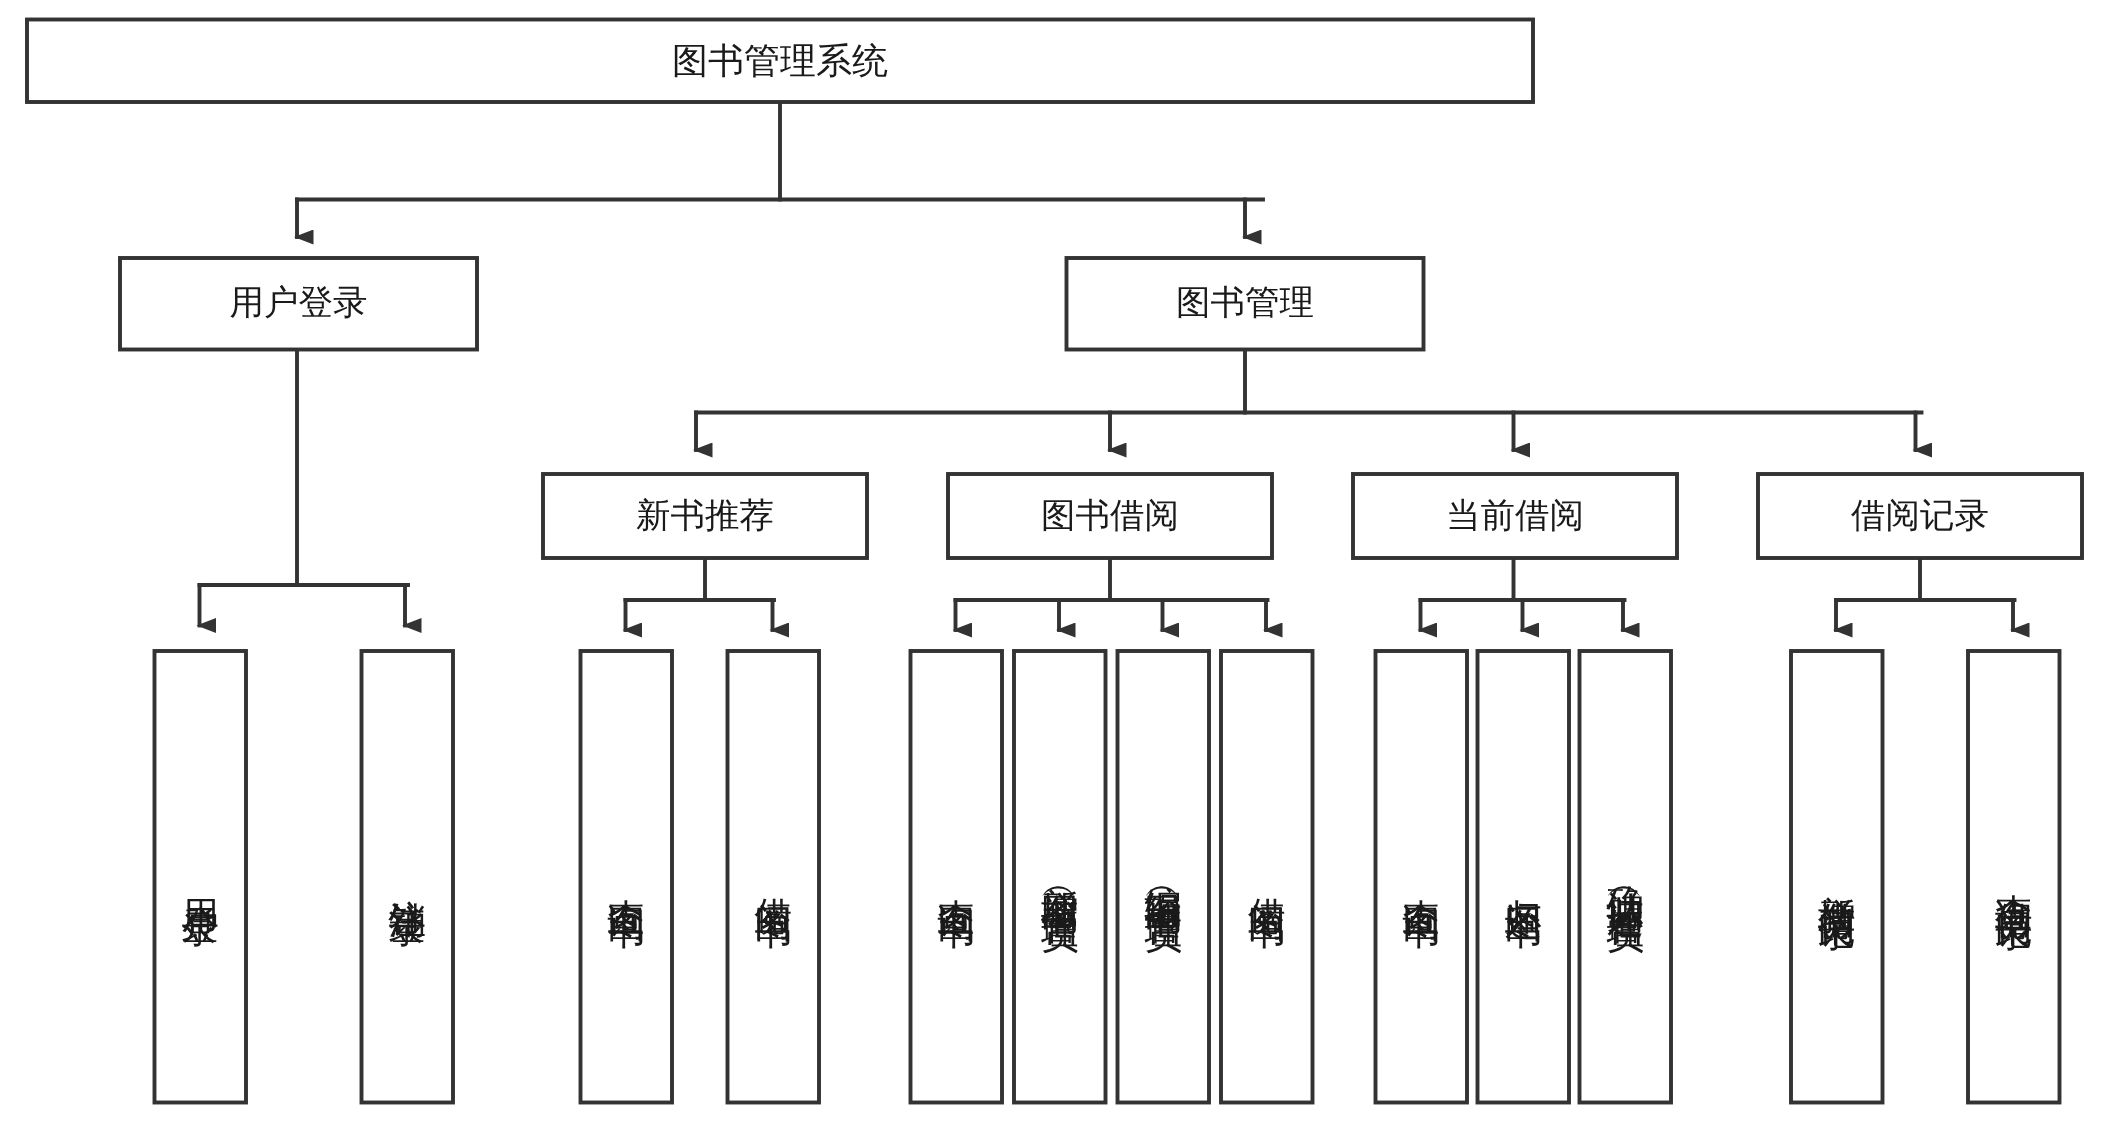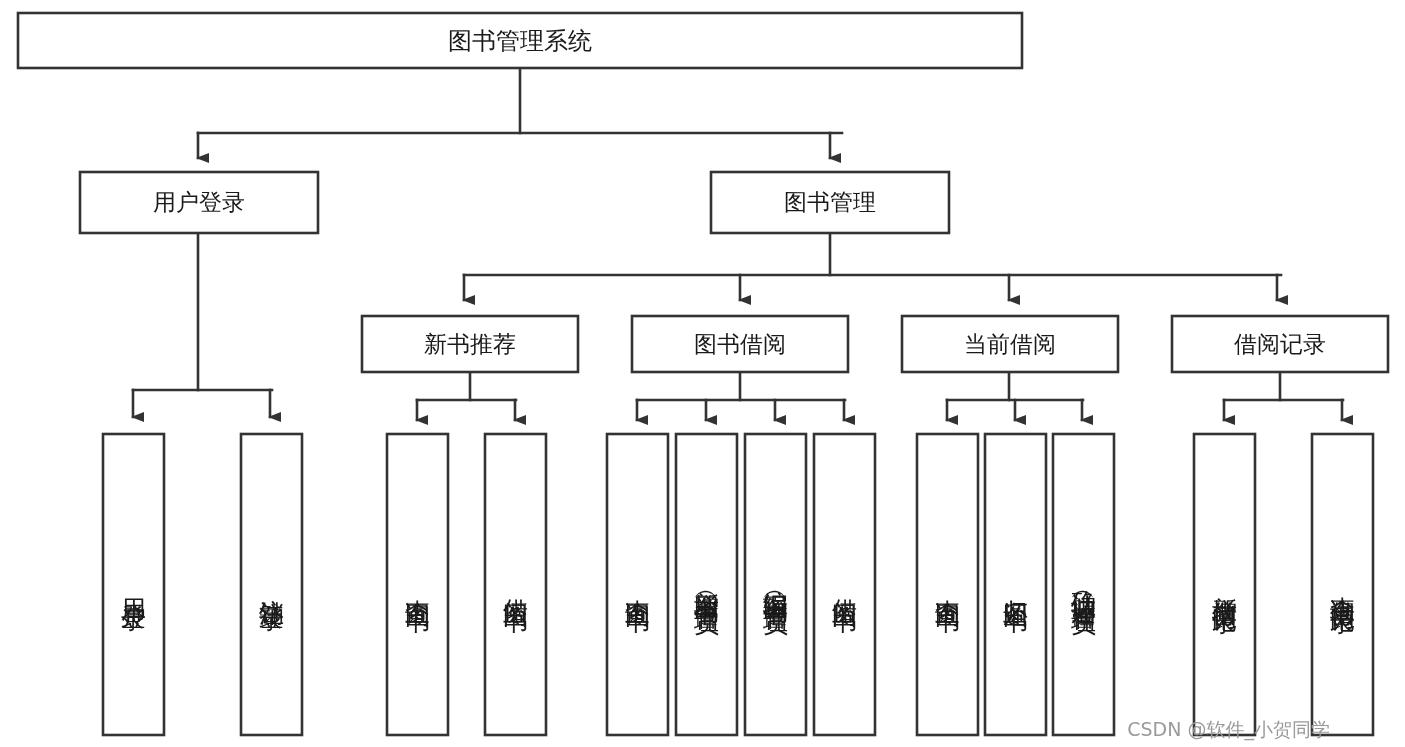--- a/index.html
+++ b/index.html
@@ -243,15 +243,14 @@
     <span class="leaf-label">确认归还（管理员）</span>
   </div>
 
   <div class="leaf-label-wrap" style="left:1194px; top:434px; width:61px; height:301px;">
     <span class="leaf-label">新增借阅记录</span>
   </div>
   <div class="leaf-label-wrap" style="left:1312px; top:434px; width:61px; height:301px;">
     <span class="leaf-label">查询借阅记录</span>
   </div>
 
-  <div class="watermark">CSDN @软件_小贺同学</div>
 
 </div>
 
 </body></html>

